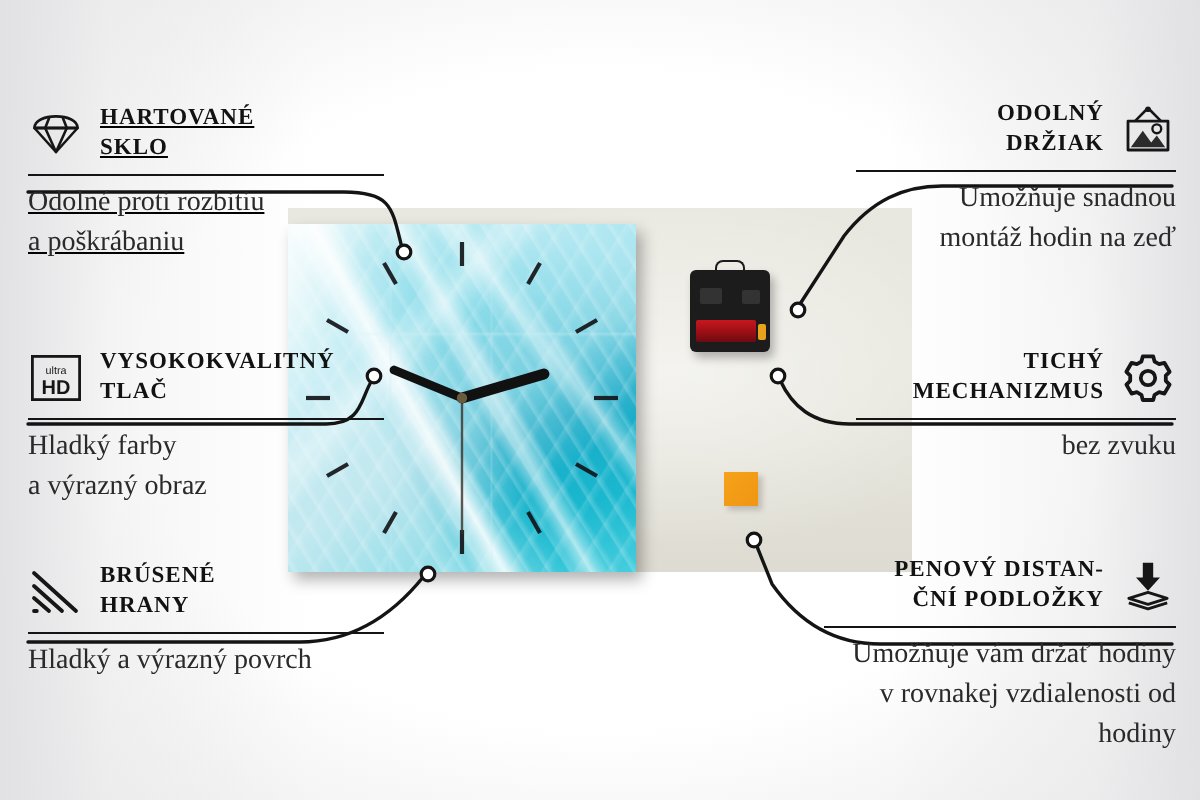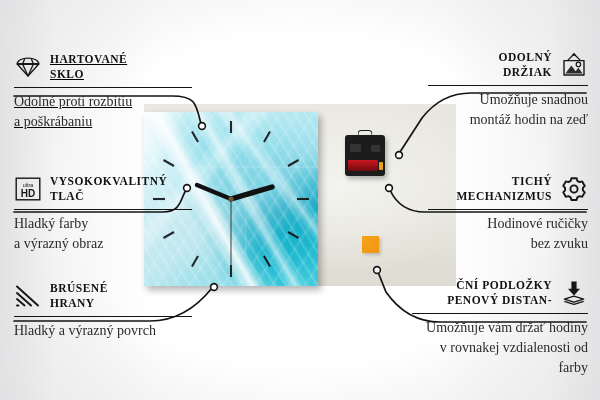--- a/index.html
+++ b/index.html
@@ -449,39 +449,38 @@
           <circle cx="13" cy="13" r="3.6"></circle>
         </svg>
       </span>
       <div class="feat-title">
         <div>TICHÝ</div>
         <div>MECHANIZMUS</div>
       </div>
     </div>
     <div class="feat-rule"></div>
     <div class="feat-desc">
-      <div>Hodinové ručičky</div>
       <div>bez zvuku</div>
     </div>
   </div>
 
   <div class="feature right" id="f-spacer">
     <div class="feat-head">
       <span class="feat-icon">
         <svg width="28" height="26" viewBox="0 0 28 26" fill="none" stroke="#161616" stroke-width="1.3" stroke-linejoin="round">
           <path d="M11.4,1.4 h5.2 v7.4 h3.4 L14,15.4 L8,8.8 h3.4 Z" fill="#161616" stroke="none"></path>
           <path d="M14,16.2 L23.6,19.2 L14,22.2 L4.4,19.2 Z" stroke-width="1.4"></path>
           <path d="M4.4,21.4 L14,24.4 L23.6,21.4" stroke-width="1.4"></path>
         </svg>
       </span>
       <div class="feat-title">
+        <div>PENOVÝ DISTAN-</div>
         <div>ČNÍ PODLOŽKY</div>
-        <div>PENOVÝ DISTAN-</div>
       </div>
     </div>
     <div class="feat-rule"></div>
     <div class="feat-desc">
       <div>Umožňuje vám držať hodiny</div>
-      <div>v rovnakej vzdialenosti od farby</div>
+      <div>v rovnakej vzdialenosti od hodiny</div>
     </div>
   </div>
 
 </div>
 
 </body></html>

